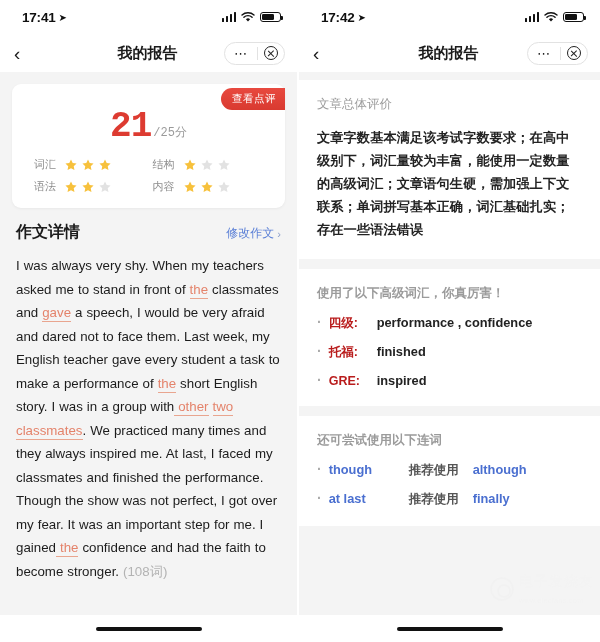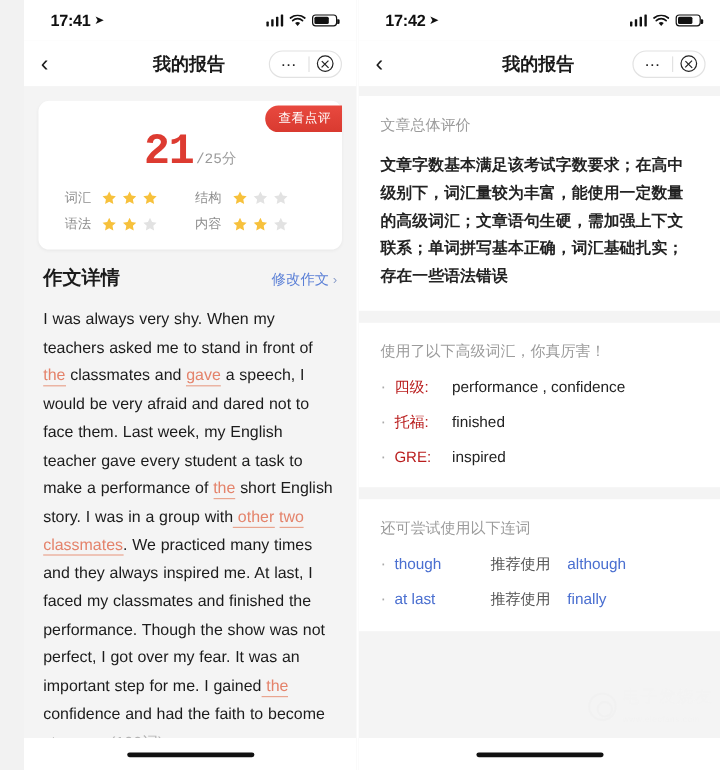--- a/index.html
+++ b/index.html
@@ -10,21 +10,21 @@
     overflow: hidden;
   }
   .screens { display: flex; width: 600px; height: 642px; }
   .phone {
     position: relative;
     width: 299px; height: 642px;
     background: #f2f2f2;
     overflow: hidden;
     display: flex; flex-direction: column;
   }
-  .phone.left { border-right: 2px solid #ffffff; padding-left: 20px; }
+  .phone.left { border-right: 2px solid #ffffff; }
   .phone.right { width: 301px; }
 
   
   .statusbar {
     height: 34px; background: #fff;
     display: flex; align-items: center;
     padding: 0 16px 0 22px;
     flex: 0 0 auto;
   }
   .status-time {
@@ -149,21 +149,21 @@
   .corr {
     color: #e4836b; border-bottom: 1px solid #e9a58f;
     padding-bottom: 1px;
   }
   .wordcount { color: #b3b3b3; }
 
   
   .sect {
     background: #fff; padding: 16px 18px 18px 18px;
   }
-  .sect + .sect { margin-top: 10px; }
+  .sect + .sect { margin-top: 10px; font-weight: bold; }
   .sect-title {
     font-size: 12.5px; color: #9b9b9b; margin-bottom: 13px;
   }
   .sect-body {
     font-size: 13.2px; line-height: 23px; color: #232323;
     font-weight: bold; letter-spacing: 0.1px;
   }
   .vocab-list, .conj-list { display: flex; flex-direction: column; gap: 12px; }
   .vocab-row, .conj-row { display: flex; align-items: baseline; font-size: 13px; }
   .bullet { color: #aaa; font-size: 14px; margin-right: 7px; line-height: 1; }

